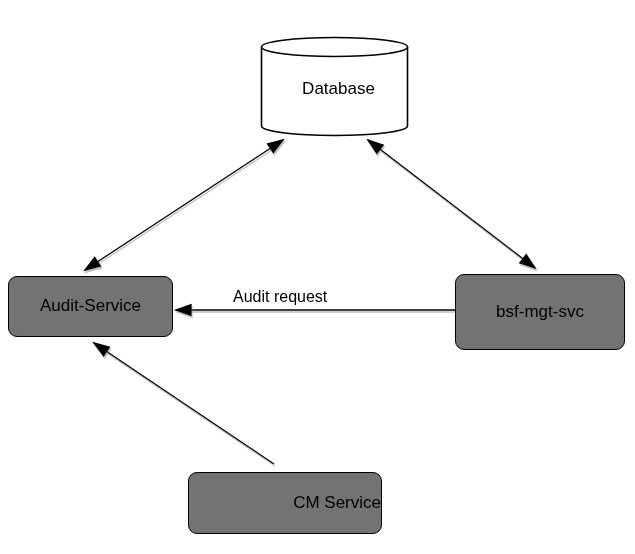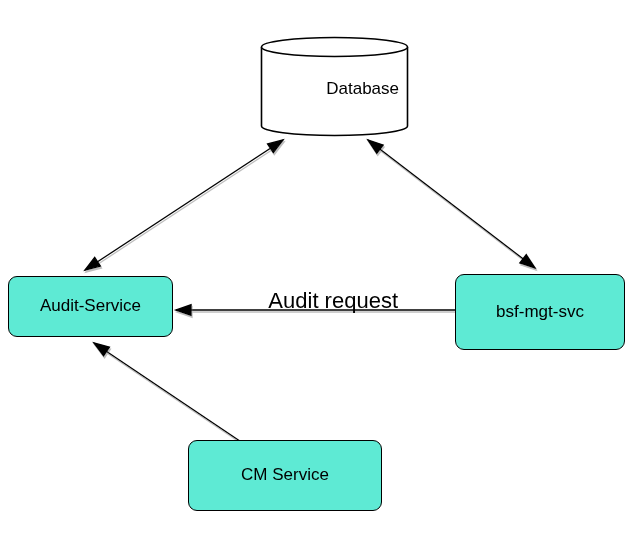--- a/index.html
+++ b/index.html
@@ -19,43 +19,43 @@
   .stage svg {
     position: absolute;
     left: 0;
     top: 0;
   }
   .node {
     position: absolute;
     display: flex;
     align-items: center;
     justify-content: center;
-    background: #5eead4;
+    background: #737373;
     border: 1.5px solid #000000;
     border-radius: 9px;
     font-size: 17px;
     line-height: 1.1;
     text-align: center;
     box-sizing: border-box;
   }
   #node-audit { left: 8px;   top: 276px; width: 165px; height: 61px; }
   #node-bsf   { left: 455px; top: 274px; width: 170px; height: 76px; }
-  #node-cm    { left: 188px; top: 440px; width: 194px; height: 71px; }
+  #node-cm    { left: 188px; top: 472px; width: 194px; height: 62px; justify-content: flex-end; }
   .db-label {
     position: absolute;
-    left: 254px;
+    left: 266px;
     top: 79px;
     width: 145px;
-    text-align: right;
+    text-align: center;
     font-size: 17px;
   }
   .edge-label {
     position: absolute;
-    text-align: right;
-    font-size: 22px;
+    text-align: left;
+    font-size: 16px;
   }
   #label-audit-request { left: 233px; top: 288px; width: 165px; }
   #label-session-count { left: 107px; top: 386px; width: 192px; line-height: 22px; }
 </style>
 </head>
 <body>
 
 <div class="stage">
 
   <svg width="635" height="554" viewBox="0 0 635 554">

